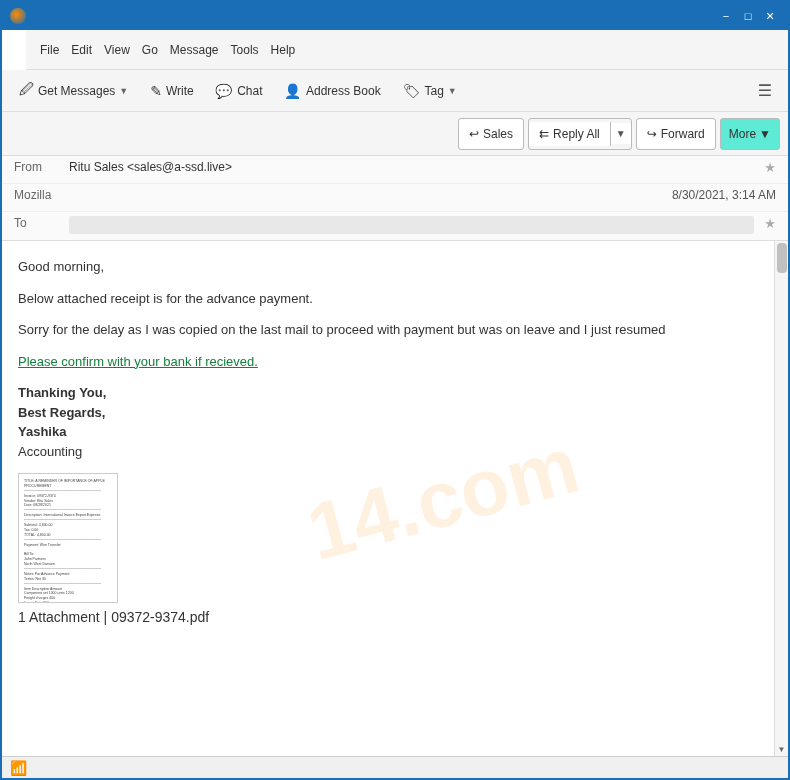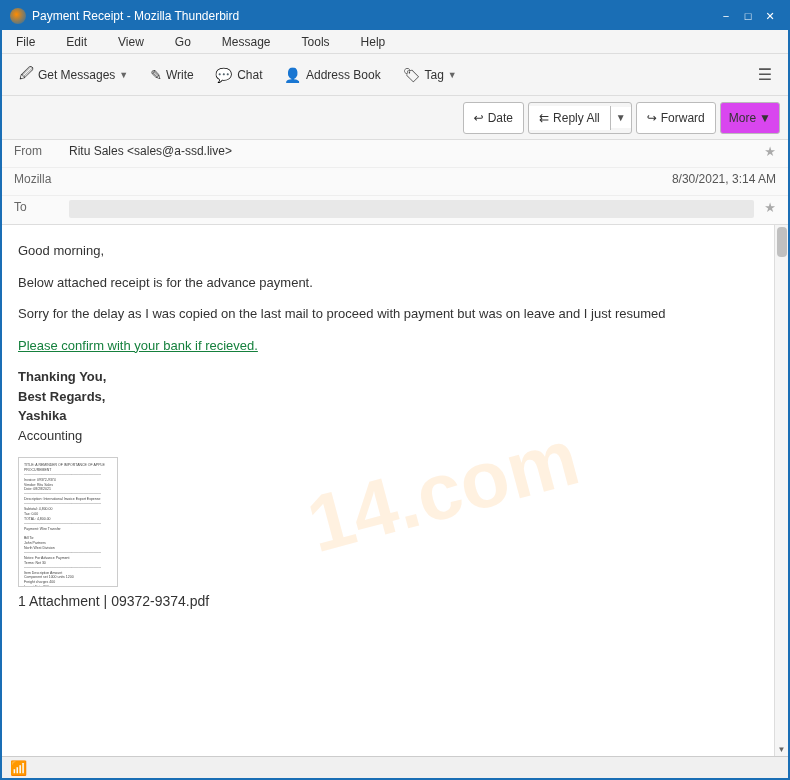--- a/index.html
+++ b/index.html
@@ -61,22 +61,23 @@
       justify-content: center;
     }
 
     
     .menu-bar {
       background: #f5f5f5;
       border-bottom: 1px solid #ddd;
       display: flex;
       align-items: center;
       padding: 2px 8px;
-      height: 24px;
-      gap: 19px;
+      height: 40px;
+      gap: 0;
+      margin-left: 24px;
     }
 
     .menu-item {
       padding: 2px 6px;
       cursor: pointer;
       font-size: 12px;
       color: #333;
     }
 
     
@@ -181,21 +182,21 @@
       cursor: pointer;
       font-size: 10px;
       color: #555;
     }
 
     .more-btn {
       display: flex;
       align-items: center;
       gap: 3px;
       padding: 5px 8px;
-      background: #d946ef;
+      background: #5eead4;
       border: 1px solid #bbb;
       border-radius: 3px;
       cursor: pointer;
       font-size: 12px;
       color: #333;
       height: 32px;
     }
 
     
     .email-header {
@@ -356,21 +357,20 @@
     }
   </style>
 </head>
 <body>
 
 <div class="window">
 
   <div class="title-bar">
     <div class="title-bar-left">
       <div class="thunderbird-logo"></div>
-      <span class="title-bar-title">Payment Receipt - Mozilla Thunderbird</span>
     </div>
     <div class="title-bar-controls">
       <button class="title-bar-btn">−</button>
       <button class="title-bar-btn">□</button>
       <button class="title-bar-btn">✕</button>
     </div>
   </div>
 
   <div class="menu-bar">
     <span class="menu-item">File</span>
@@ -405,21 +405,21 @@
       <span>Tag</span>
       <span class="dropdown-arrow">▼</span>
     </button>
     <div class="toolbar-spacer"></div>
     <button class="hamburger-btn">☰</button>
   </div>
 
   <div class="action-bar">
     <button class="action-btn">
       <span>↩</span>
-      <span>Date</span>
+      <span>Sales</span>
     </button>
 
     <div class="action-btn-split">
       <div class="main-part">
         <span>⇇</span>
         <span>Reply All</span>
       </div>
       <div class="arrow-part">
         <span>▼</span>
       </div>

